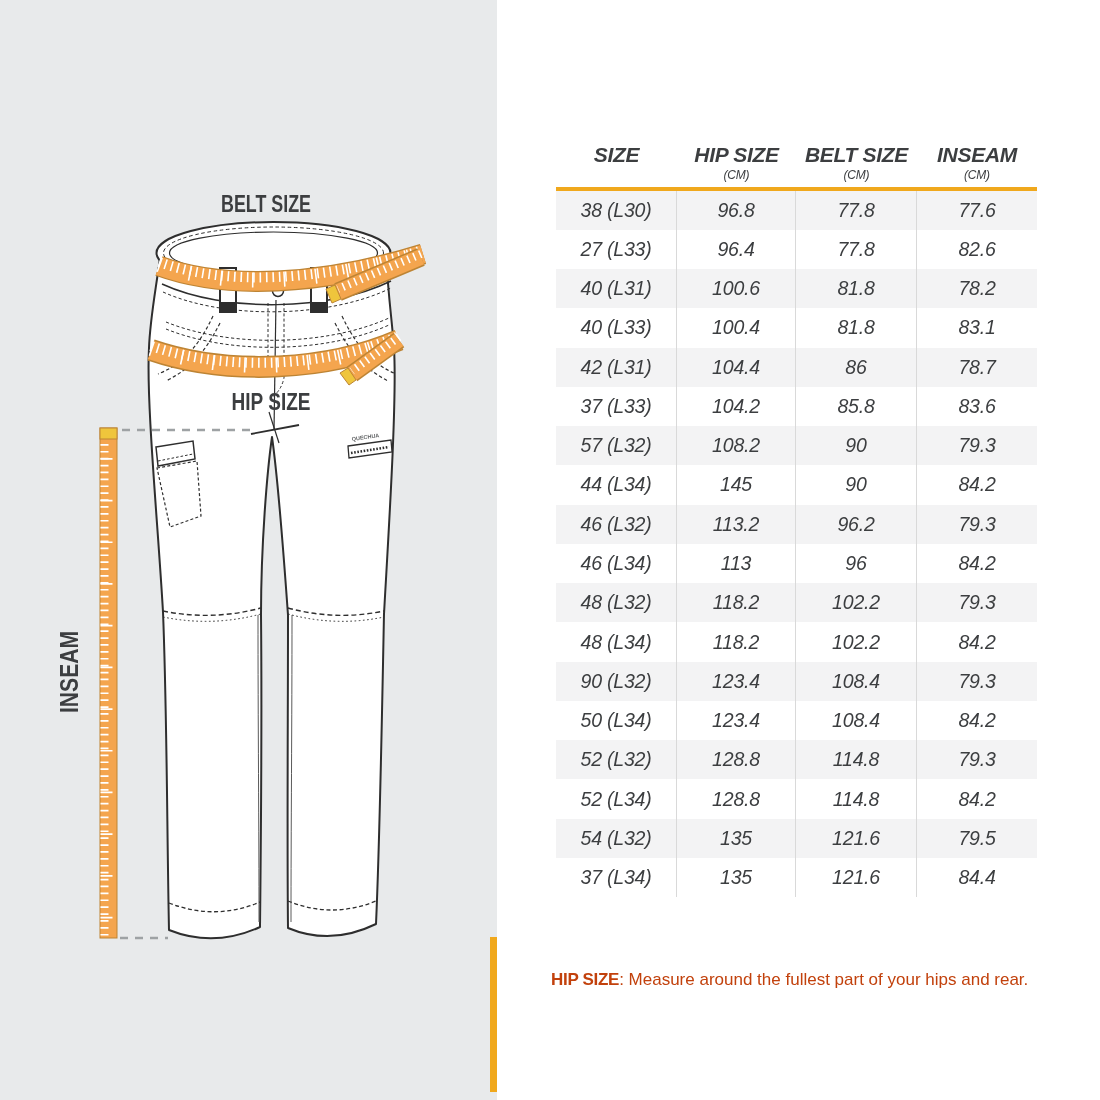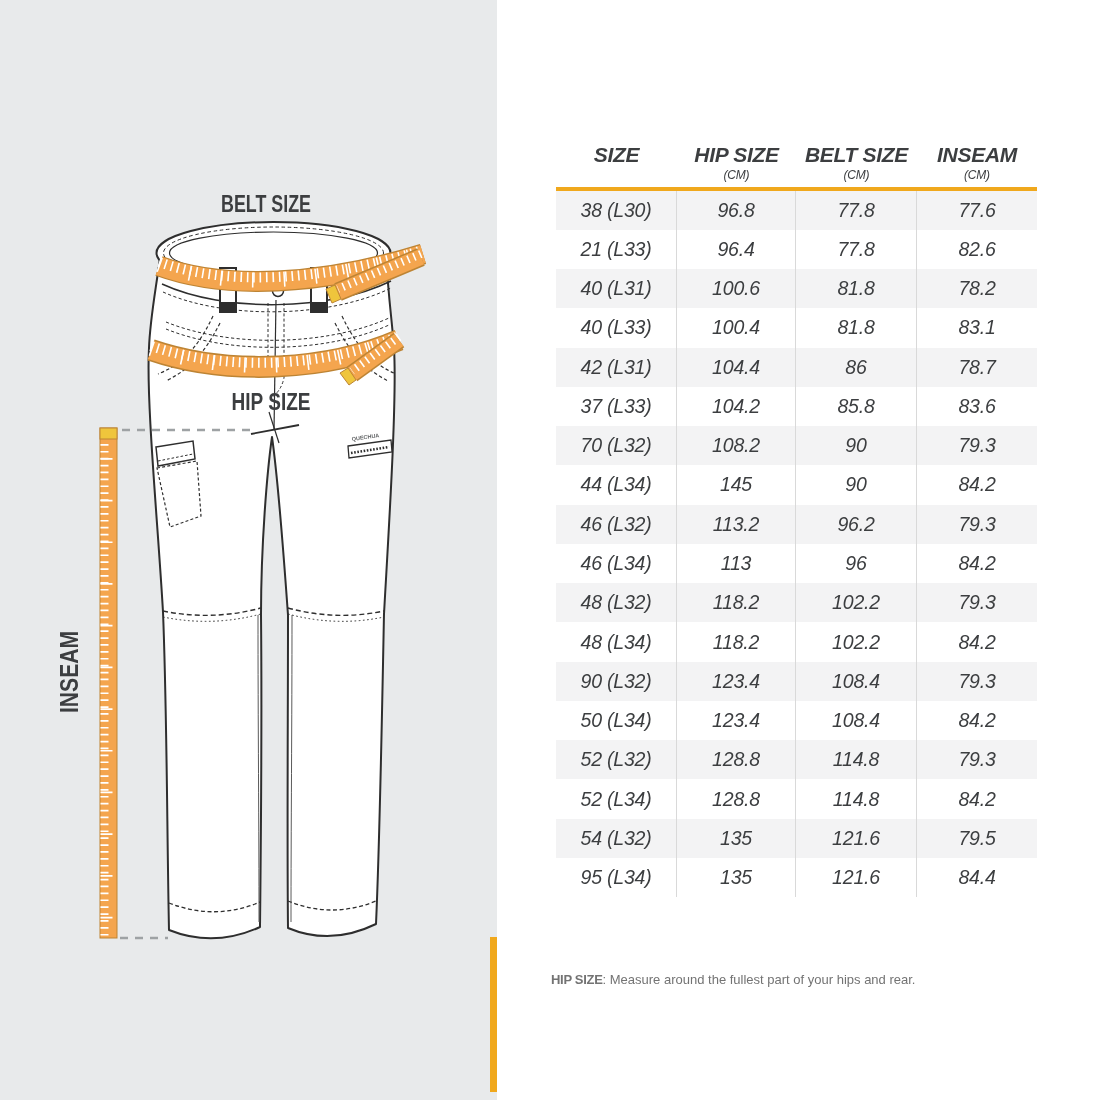--- a/index.html
+++ b/index.html
@@ -24,21 +24,21 @@
   .th .lbl{font-weight:bold;font-size:21px;letter-spacing:-0.3px;line-height:24px;}
   .th .unit{font-size:12px;line-height:17px;height:17px;letter-spacing:-0.2px;}
   .rule{height:3.5px;background:var(--accent);margin-top:3px;}
   .tbody{display:block;}
   .trow{display:grid;grid-template-columns:121px 119px 121px 120px;height:39.28px;}
   .trow.alt{background:var(--rowalt);}
   .tcell{display:flex;align-items:center;justify-content:center;font-size:19.5px;
          border-right:1px solid var(--cellline);letter-spacing:-0.2px;}
   .tcell:last-child{border-right:none;text-align:right;}
   
-  .notes{position:absolute;left:551px;top:961px;width:520px;font-size:13px;line-height:37px;color:#737373;}
+  .notes{position:absolute;left:551px;top:961px;width:520px;font-size:17px;line-height:37px;color:#c2410c;}
   .notes b{letter-spacing:-0.3px;}
   svg text{font-family:"Liberation Sans",sans-serif;}
 </style>
 </head>
 <body>
 
 <div class="canvas">
 
   <svg class="left-panel" viewBox="0 0 497 1100">
     <defs></defs>
@@ -173,21 +173,21 @@
     </div>
     <div class="rule"></div>
     <div class="tbody">
         <div class="trow alt">
           <div class="tcell">38 (L30)</div>
           <div class="tcell">96.8</div>
           <div class="tcell">77.8</div>
           <div class="tcell">77.6</div>
         </div>
         <div class="trow">
-          <div class="tcell">21 (L33)</div>
+          <div class="tcell">27 (L33)</div>
           <div class="tcell">96.4</div>
           <div class="tcell">77.8</div>
           <div class="tcell">82.6</div>
         </div>
         <div class="trow alt">
           <div class="tcell">40 (L31)</div>
           <div class="tcell">100.6</div>
           <div class="tcell">81.8</div>
           <div class="tcell">78.2</div>
         </div>
@@ -203,21 +203,21 @@
           <div class="tcell">86</div>
           <div class="tcell">78.7</div>
         </div>
         <div class="trow">
           <div class="tcell">37 (L33)</div>
           <div class="tcell">104.2</div>
           <div class="tcell">85.8</div>
           <div class="tcell">83.6</div>
         </div>
         <div class="trow alt">
-          <div class="tcell">70 (L32)</div>
+          <div class="tcell">57 (L32)</div>
           <div class="tcell">108.2</div>
           <div class="tcell">90</div>
           <div class="tcell">79.3</div>
         </div>
         <div class="trow">
           <div class="tcell">44 (L34)</div>
           <div class="tcell">145</div>
           <div class="tcell">90</div>
           <div class="tcell">84.2</div>
         </div>
@@ -269,21 +269,21 @@
           <div class="tcell">114.8</div>
           <div class="tcell">84.2</div>
         </div>
         <div class="trow alt">
           <div class="tcell">54 (L32)</div>
           <div class="tcell">135</div>
           <div class="tcell">121.6</div>
           <div class="tcell">79.5</div>
         </div>
         <div class="trow">
-          <div class="tcell">95 (L34)</div>
+          <div class="tcell">37 (L34)</div>
           <div class="tcell">135</div>
           <div class="tcell">121.6</div>
           <div class="tcell">84.4</div>
         </div>
       </div>
   </div>
 
   <div class="notes">
     <div><b>HIP SIZE</b><span>: Measure around the fullest part of your hips and rear.</span></div>
   </div>

